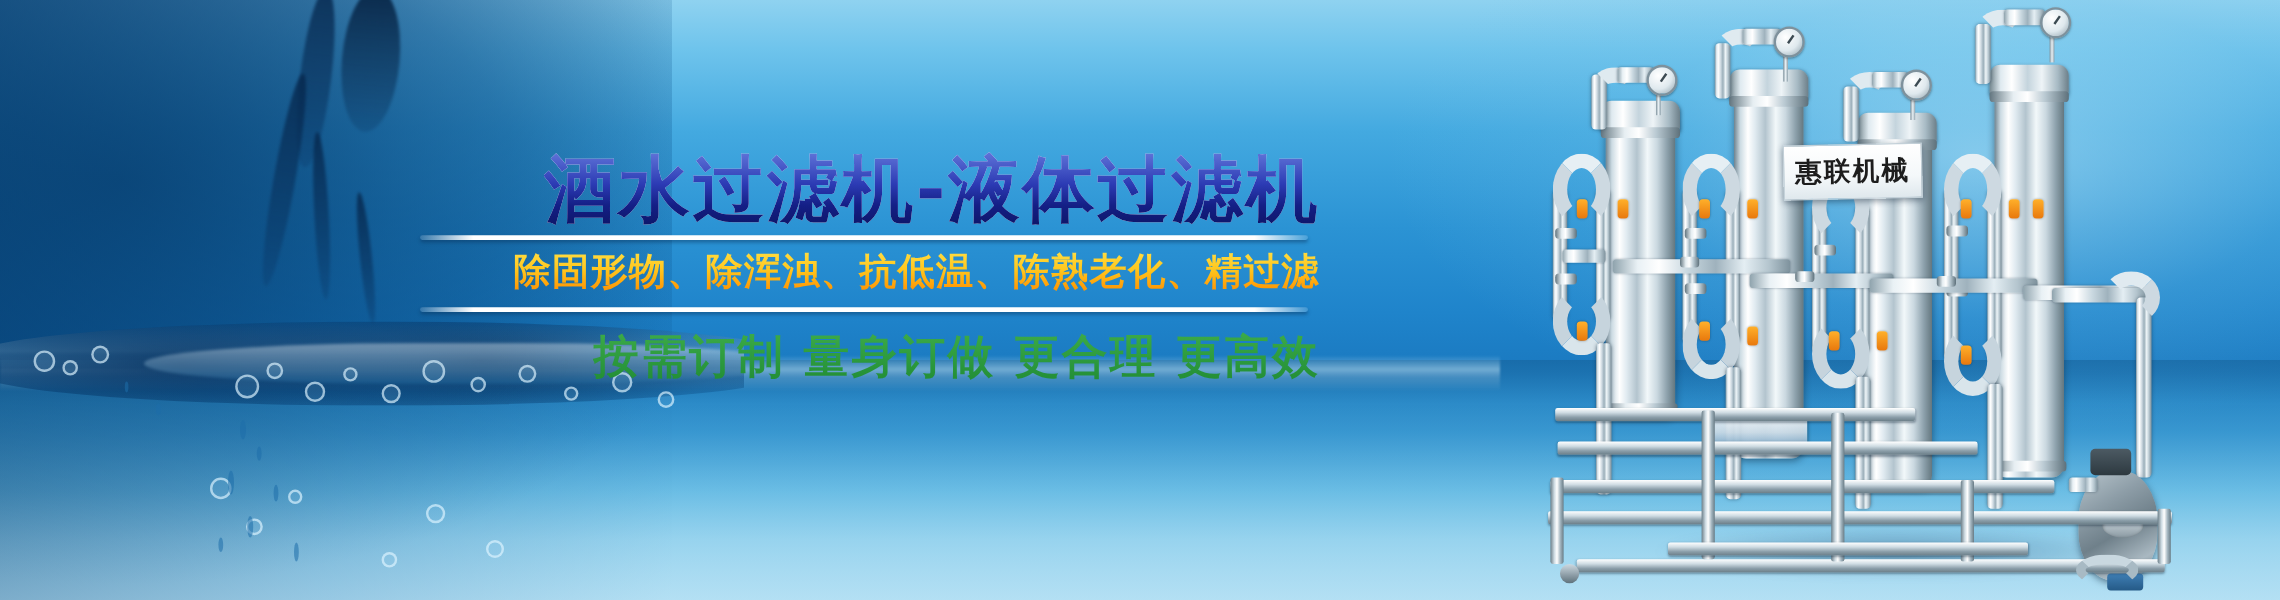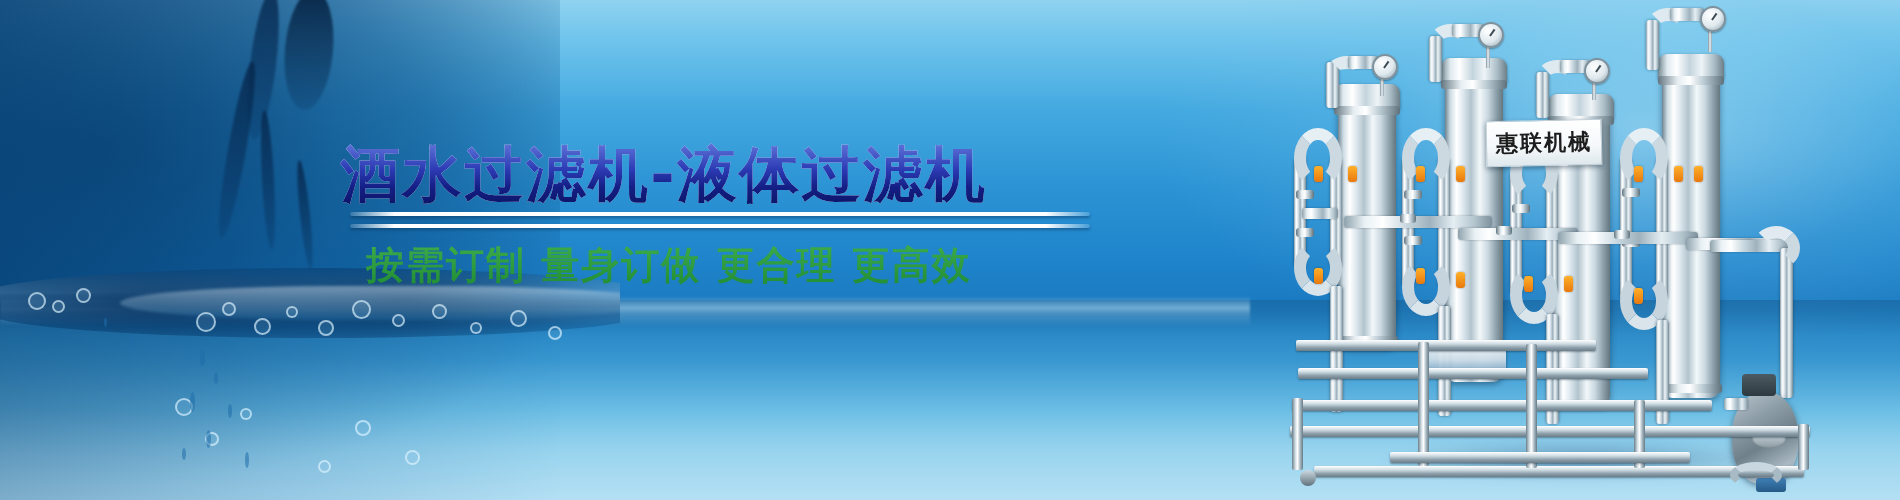--- a/index.html
+++ b/index.html
@@ -162,22 +162,22 @@
     box-shadow:0 1px 3px rgba(0,0,0,.35);
   }
   .mshadow{
     position:absolute;left:1300px;top:430px;width:560px;height:60px;
     background:radial-gradient(50% 50% at 50% 50%, rgba(10,60,105,.38) 0%, rgba(20,100,155,0) 72%);
     filter:blur(4px);
   }
 
   
   .textblock{
-    position:absolute;left:340px;top:143px;width:760px;
-    text-align:left;
+    position:absolute;left:340px;top:127px;width:760px;
+    text-align:right;
   }
   .title{
     font-family:"DejaVu Sans","Liberation Sans",sans-serif;
     font-weight:700;
     font-size:60px;
     line-height:1.05;
     letter-spacing:2px;
     color:#2030a8;
     background:linear-gradient(180deg,#5f73d8 0%,#2c3bb4 42%,#141f86 70%,#0d1566 100%);
     -webkit-background-clip:text;background-clip:text;
@@ -427,20 +427,24 @@
 
   <div class="textblock">
 
     <div class="title-wrap">
       <div class="title-outline">酒水过滤机-液体过滤机</div>
       <div class="title">酒水过滤机-液体过滤机</div>
     </div>
 
     <div class="rule"></div>
 
+    <div class="sub-wrap">
+      <div class="subtitle-outline">除固形物、除浑浊、抗低温、陈熟老化、精过滤</div>
+      <div class="subtitle">除固形物、除浑浊、抗低温、陈熟老化、精过滤</div>
+    </div>
 
     <div class="rule2"></div>
 
     <div class="tag-wrap">
       <div class="tagline-outline">按需订制 量身订做 更合理 更高效</div>
       <div class="tagline">按需订制 量身订做 更合理 更高效</div>
     </div>
 
   </div>
 

